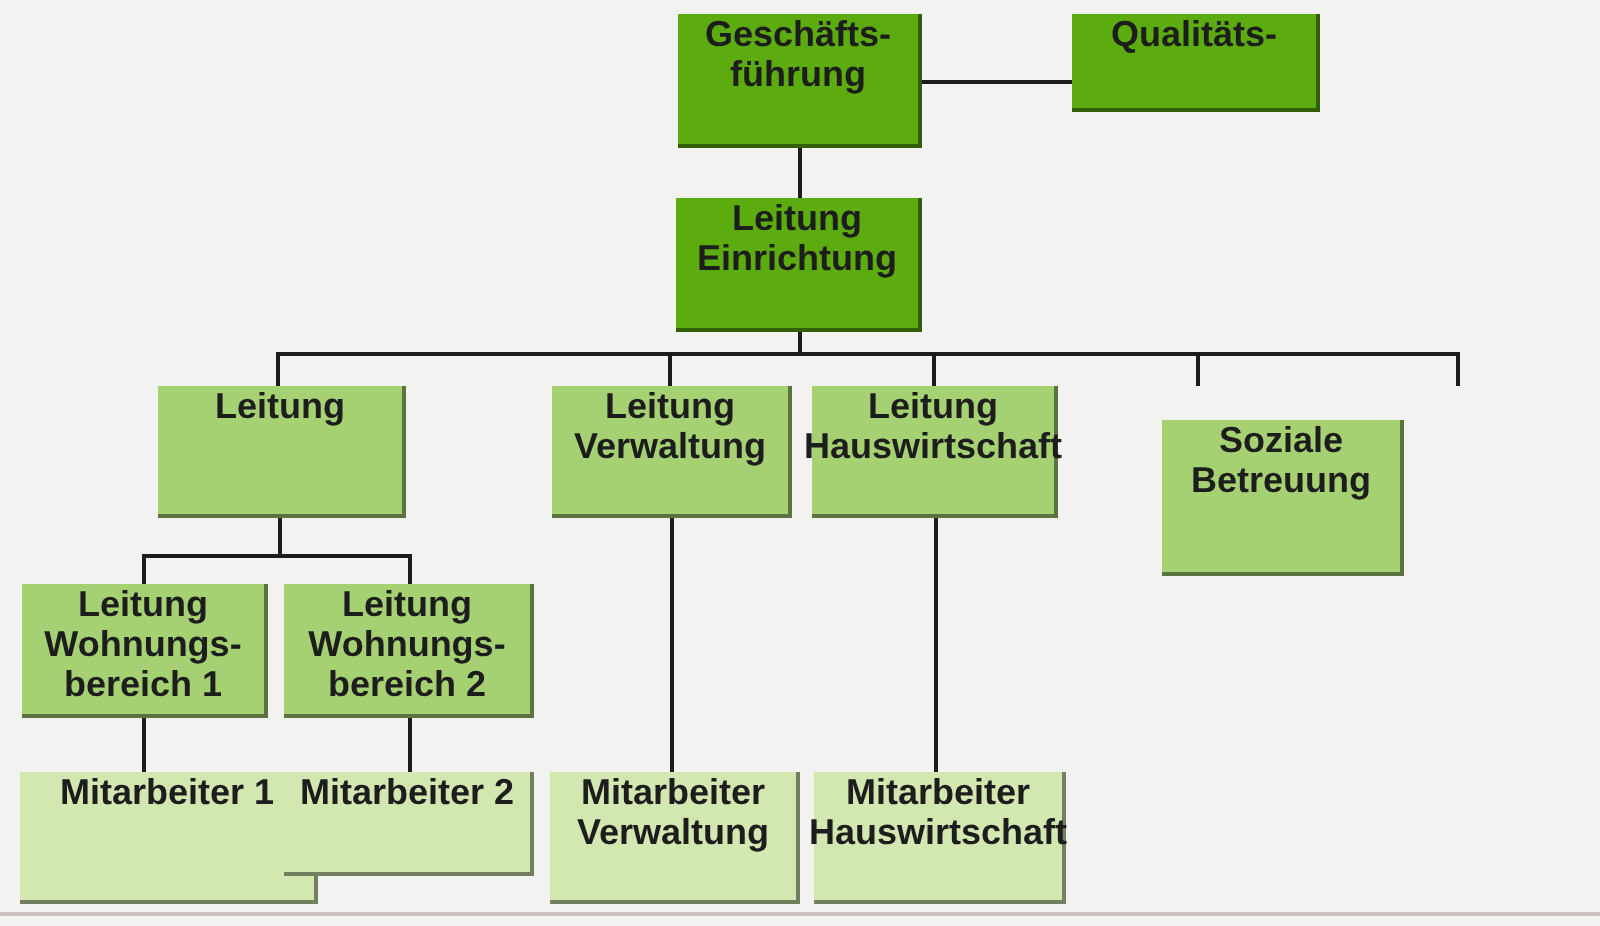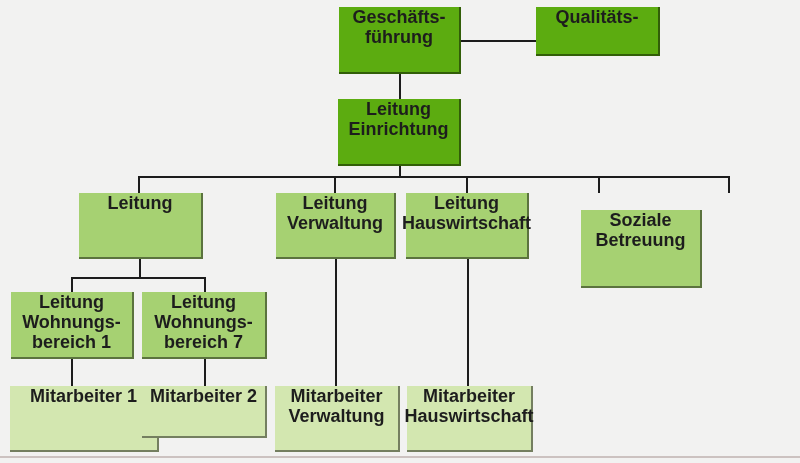--- a/index.html
+++ b/index.html
@@ -118,21 +118,21 @@
   </div>
 
   <div class="node lvl2 b-w1">
     <span>Leitung</span>
     <span>Wohnungs-</span>
     <span>bereich 1</span>
   </div>
   <div class="node lvl2 b-w2">
     <span>Leitung</span>
     <span>Wohnungs-</span>
-    <span>bereich 7</span>
+    <span>bereich 2</span>
   </div>
 
   <div class="node lvl3 b-m1">
     <span>Mitarbeiter 1</span>
   </div>
   <div class="node lvl3 b-m2">
     <span>Mitarbeiter 2</span>
   </div>
   <div class="node lvl3 b-mv">
     <span>Mitarbeiter</span>

